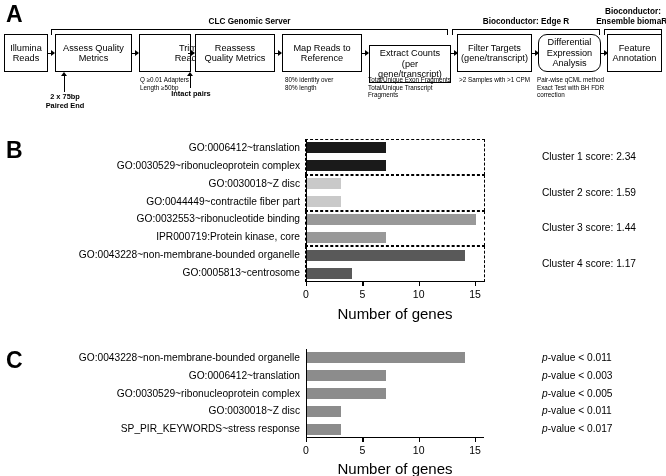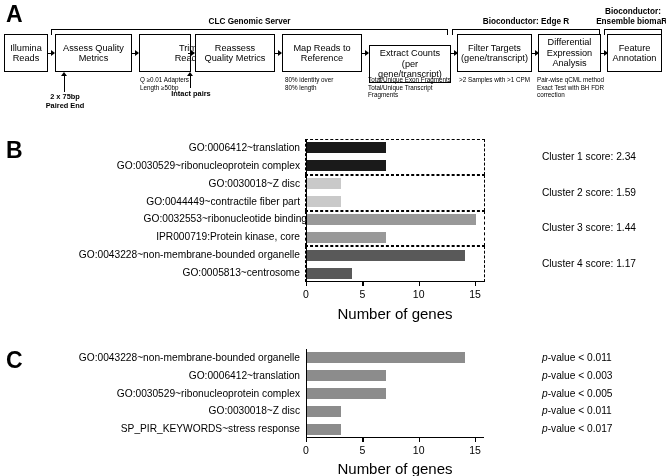--- a/index.html
+++ b/index.html
@@ -176,21 +176,21 @@
     </div>
   <div class="flow-box" style="left:282px; top:34px; width:80px; height:38px;">
       <span>Map Reads to<br>Reference</span>
     </div>
   <div class="flow-box" style="left:369px; top:34px; width:82px; height:38px;margin-top:11px;">
       <span>Extract Counts<br>(per gene/transcript)</span>
     </div>
   <div class="flow-box" style="left:457px; top:34px; width:75px; height:38px;">
       <span>Filter Targets<br>(gene/transcript)</span>
     </div>
-  <div class="flow-box" style="left:538px; top:34px; width:63px; height:38px;">
+  <div class="flow-box" style="left:538px; top:34px; width:63px; height:38px;border-radius:9px;">
       <span>Differential<br>Expression<br>Analysis</span>
     </div>
   <div class="flow-box" style="left:607px; top:34px; width:55px; height:38px;">
       <span>Feature<br>Annotation</span>
     </div>
 
   <div class="arrow-h" style="left:48px; top:53px; width:6px;"></div>
   <div class="arrow-h" style="left:132px; top:53px; width:6px;"></div>
   <div class="arrow-h" style="left:188px; top:53px; width:6px;"></div>
   <div class="arrow-h" style="left:275px; top:53px; width:6px;"></div>
@@ -212,21 +212,21 @@
 </div>
 
 <div class="chart-panel" id="panel-b" style="left:0; top:130px; width:666px; height:200px;">
   <div class="panel-letter" style="left:6px; top:9px;">B</div>
 
   <div id="b-labels">
       <div class="cat-label" style="width: 300px; left: 0px; top: 11.9375px;">GO:0006412~translation</div>
       <div class="cat-label" style="width: 300px; left: 0px; top: 29.8125px;">GO:0030529~ribonucleoprotein complex</div>
       <div class="cat-label" style="width: 300px; left: 0px; top: 47.6875px;">GO:0030018~Z disc</div>
       <div class="cat-label" style="width: 300px; left: 0px; top: 65.5625px;">GO:0044449~contractile fiber part</div>
-      <div class="cat-label" style="width: 300px; left: 7px; top: 83.4375px;">GO:0032553~ribonucleotide binding</div>
+      <div class="cat-label" style="width: 300px; left: 0px; top: 83.4375px;">GO:0032553~ribonucleotide binding</div>
       <div class="cat-label" style="width: 300px; left: 0px; top: 101.312px;">IPR000719:Protein kinase, core</div>
       <div class="cat-label" style="width: 300px; left: 0px; top: 119.188px;">GO:0043228~non-membrane-bounded organelle</div>
       <div class="cat-label" style="width: 300px; left: 0px; top: 137.062px;">GO:0005813~centrosome</div>
     </div>
   <div class="plot-area" id="b-plot" style="left:306px; top:9px; width:178px; height:143px;">
       <div class="bar" style="width: 78.8608px; height: 11px; top: 3.4375px; background: rgb(26, 26, 26);"></div>
       <div class="bar" style="width: 78.8608px; height: 11px; top: 21.3125px; background: rgb(26, 26, 26);"></div>
       <div class="bar" style="width: 33.7975px; height: 11px; top: 39.1875px; background: rgb(201, 201, 201);"></div>
       <div class="bar" style="width: 33.7975px; height: 11px; top: 57.0625px; background: rgb(201, 201, 201);"></div>
       <div class="bar" style="width: 168.987px; height: 11px; top: 74.9375px; background: rgb(153, 153, 153);"></div>

